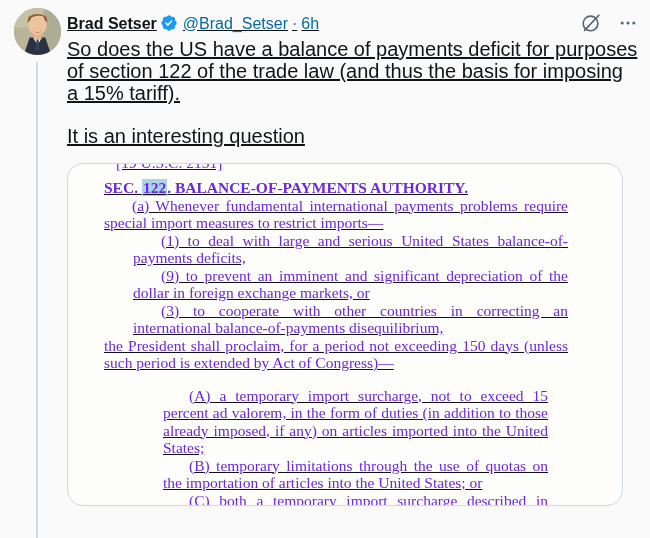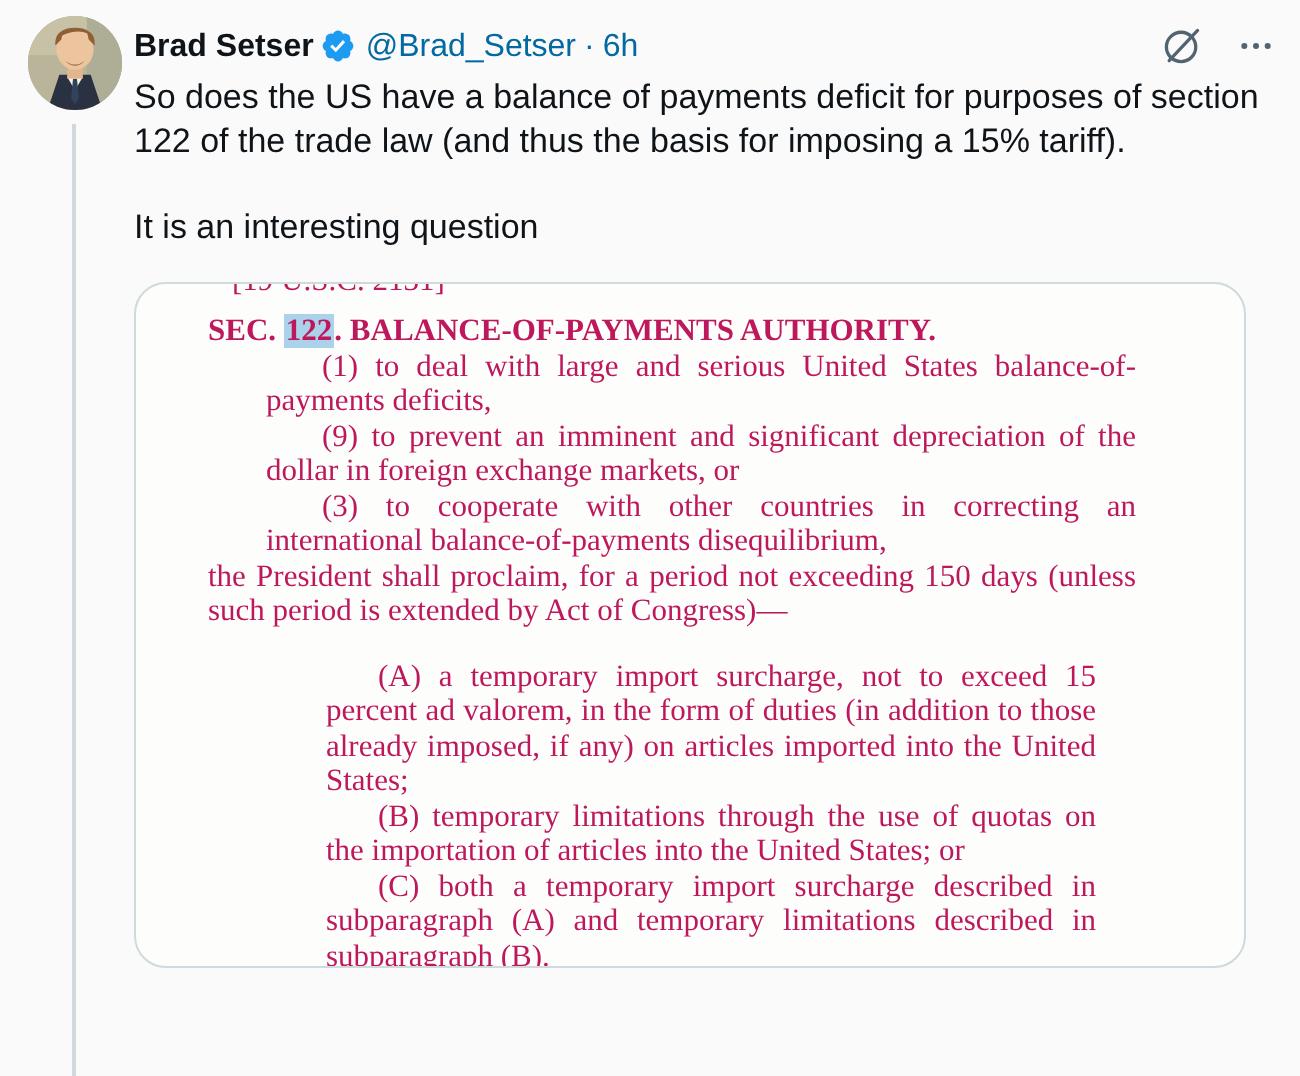--- a/index.html
+++ b/index.html
@@ -4,21 +4,21 @@
 <style>
   * { box-sizing: border-box; }
   html, body { margin: 0; padding: 0; }
   body {
     width: 650px; height: 538px;
     background: #fafafa;
     font-family: "Liberation Sans", sans-serif;
     color: #0f1419;
     overflow: hidden;
   }
-  .tweet { display: flex; height: 538px; padding: 8px 12px 0 13px; }
+  .tweet { display: flex; height: 538px; padding: 8px 12px 0 13px; text-decoration: underline; }
 
   
   .avatar-col { flex: none; width: 48px; display: flex; flex-direction: column; align-items: center; }
   .avatar {
     width: 47px; height: 47px; border-radius: 50%;
     overflow: hidden; flex: none; cursor: pointer; background: #b5b097;
   }
   .avatar svg { display: block; }
   .thread-line { width: 2px; flex: 1; background: #cfd9de; margin-top: 7px; }
 
@@ -26,35 +26,35 @@
   .content-col { flex: 1; min-width: 0; margin-left: 6px; }
 
   .header-row { display: flex; align-items: center; padding-top: 4px; font-size: 16px; line-height: 21px; }
   .display-name { font-weight: 700; color: #0f1419; cursor: pointer; }
   .badge { margin-left: 3px; display: inline-flex; align-items: center; }
   .handle-group { color: #0369a1; margin-left: 5px; white-space: nowrap; }
   .handle-group span { margin-right: 4px; }
   .header-actions { margin-left: auto; display: flex; align-items: center; gap: 16px; }
   .icon-btn { color: #536471; cursor: pointer; display: inline-flex; align-items: center; background: none; border: none; padding: 0; }
 
-  .tweet-text { font-size: 17px; line-height: 22px; margin-top: 4px; color: #0f1419; }
+  .tweet-text { font-size: 20px; line-height: 22px; margin-top: 4px; color: #0f1419; }
   .tweet-text p { margin: 0 0 21px 0; }
   .tweet-text p:last-child { margin-bottom: 16px; }
 
   
   .embedded-image {
     width: 556px; height: 343px;
     border: 1px solid #cfd9de; border-radius: 16px;
     background: #fdfdfb; overflow: hidden; cursor: pointer;
     position: relative;
   }
   .scan {
     font-family: "Liberation Serif", serif;
     font-size: 15.5px; line-height: 17.5px;
-    color: #be185d;
+    color: #6d28d9;
     text-align: justify;
     padding: 0 54px 0 36px;
     height: 100%;
   }
   .scan p { margin: 0; }
   .clipped-line { height: 8px; overflow: hidden; margin-left: 12px; }
   .clipped-line span { display: block; margin-top: -10px; }
   .scan-heading { font-weight: 700; margin-top: 7px !important; text-align: left; }
   .hl { background: #abd2ea; padding: 0 1px; }
   .lv1 { text-indent: 28px; }
@@ -121,20 +121,21 @@
       <p>So does the US have a balance of payments deficit for purposes of section 122 of the trade law (and thus the basis for imposing a 15% tariff).</p>
       <p>It is an interesting question</p>
     </div>
 
     <div class="embedded-image">
       <div class="scan">
         <div class="clipped-line">
           <span>[19 U.S.C. 2131]</span>
         </div>
         <p class="scan-heading"><span>SEC. </span><span class="hl">122</span><span>. BALANCE-OF-PAYMENTS AUTHORITY.</span></p>
+        <p class="lv1">(a) Whenever fundamental international payments problems require special import measures to restrict imports—</p>
         <p class="lv2">(1) to deal with large and serious United States balance-of-payments deficits,</p>
         <p class="lv2">(9) to prevent an imminent and significant depreciation of the dollar in foreign exchange markets, or</p>
         <p class="lv2">(3) to cooperate with other countries in correcting an international balance-of-payments disequilibrium,</p>
         <p class="lv0">the President shall proclaim, for a period not exceeding 150 days (unless such period is extended by Act of Congress)—</p>
         <p class="lv3 gap-before">(A) a temporary import surcharge, not to exceed 15 percent ad valorem, in the form of duties (in addition to those already imposed, if any) on articles imported into the United States;</p>
         <p class="lv3">(B) temporary limitations through the use of quotas on the importation of articles into the United States; or</p>
         <p class="lv3">(C) both a temporary import surcharge described in subparagraph (A) and temporary limitations described in subparagraph (B).</p>
       </div>
     </div>
 

